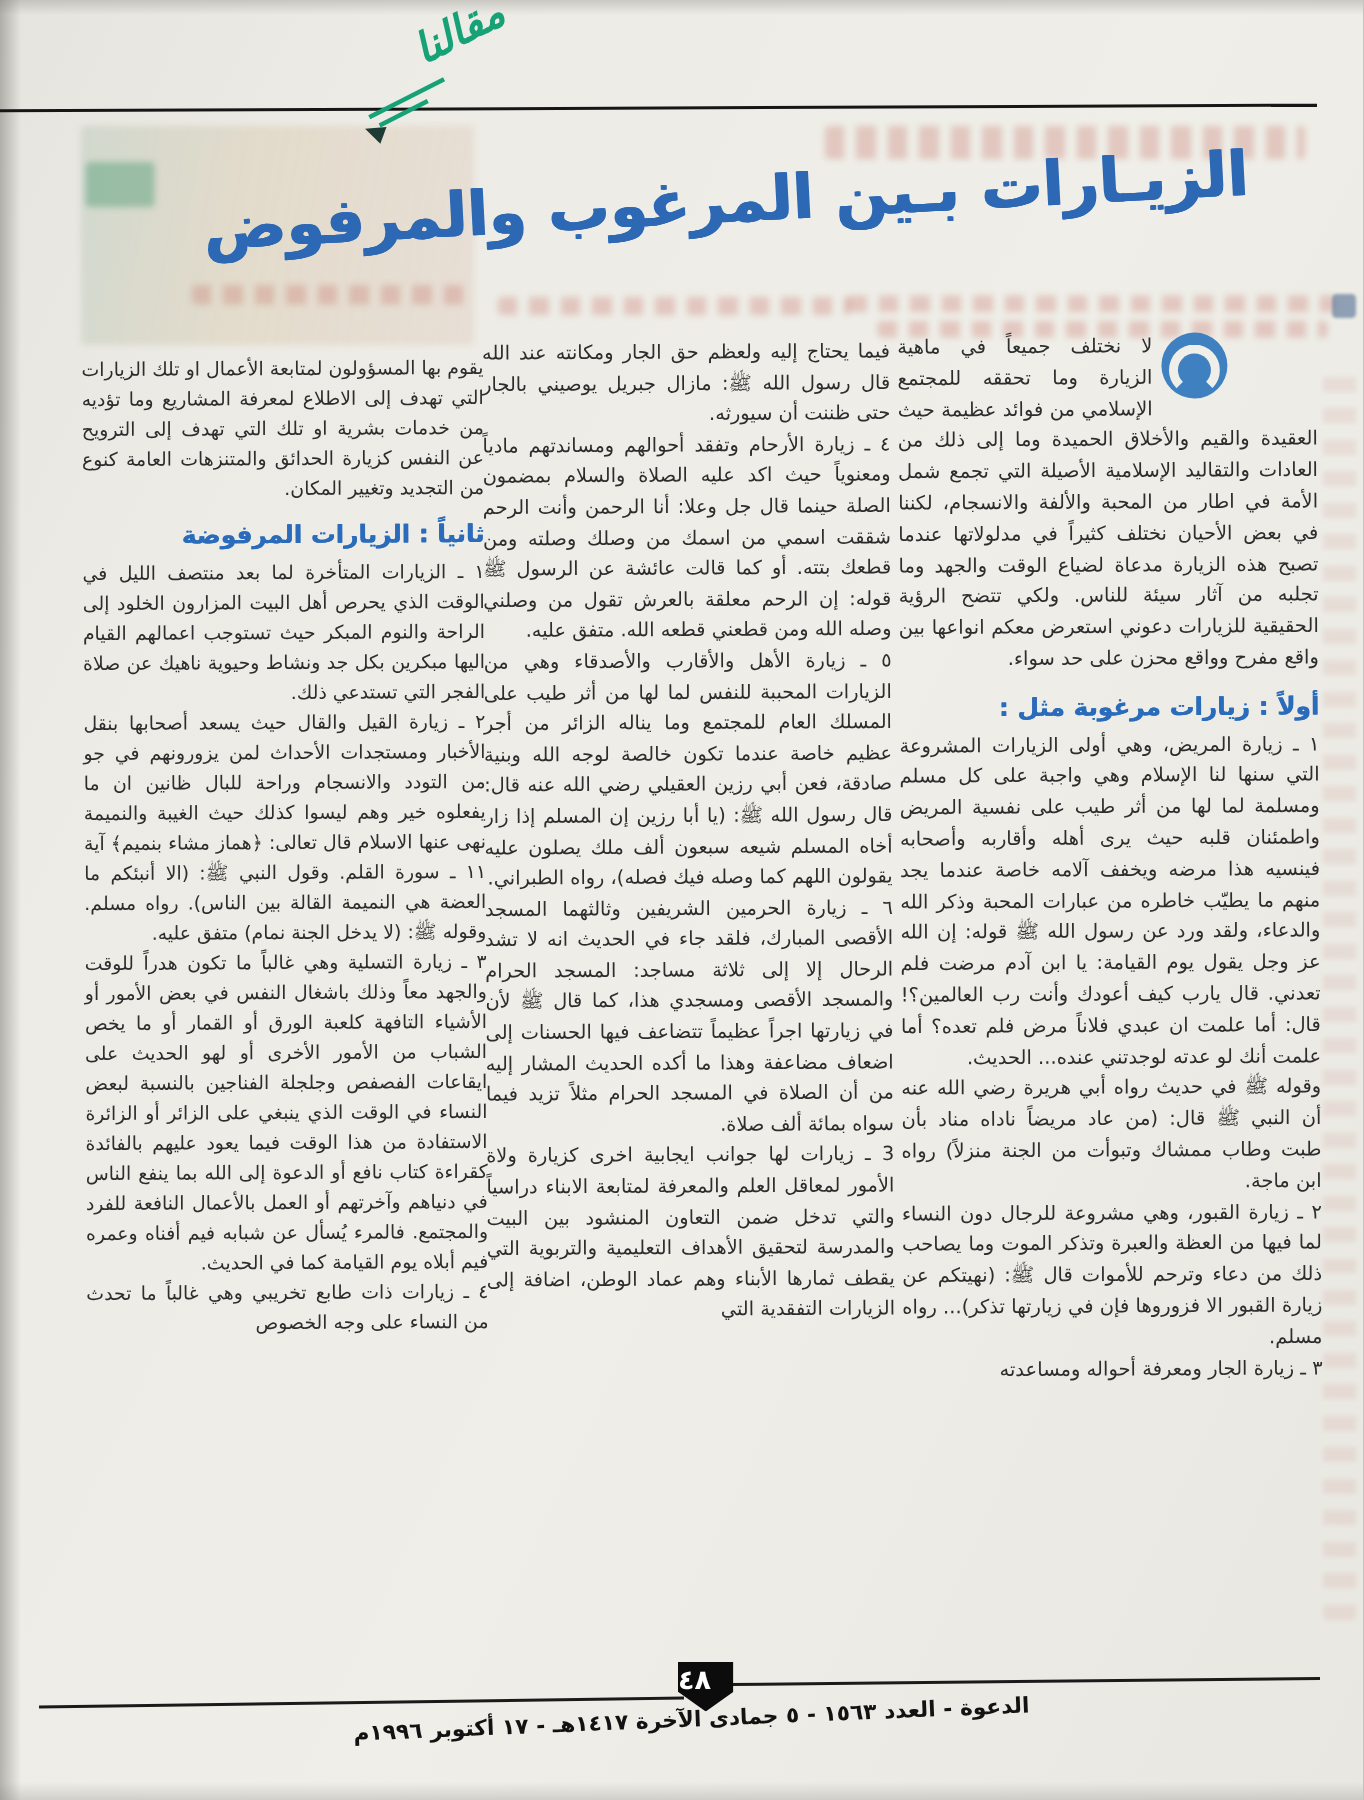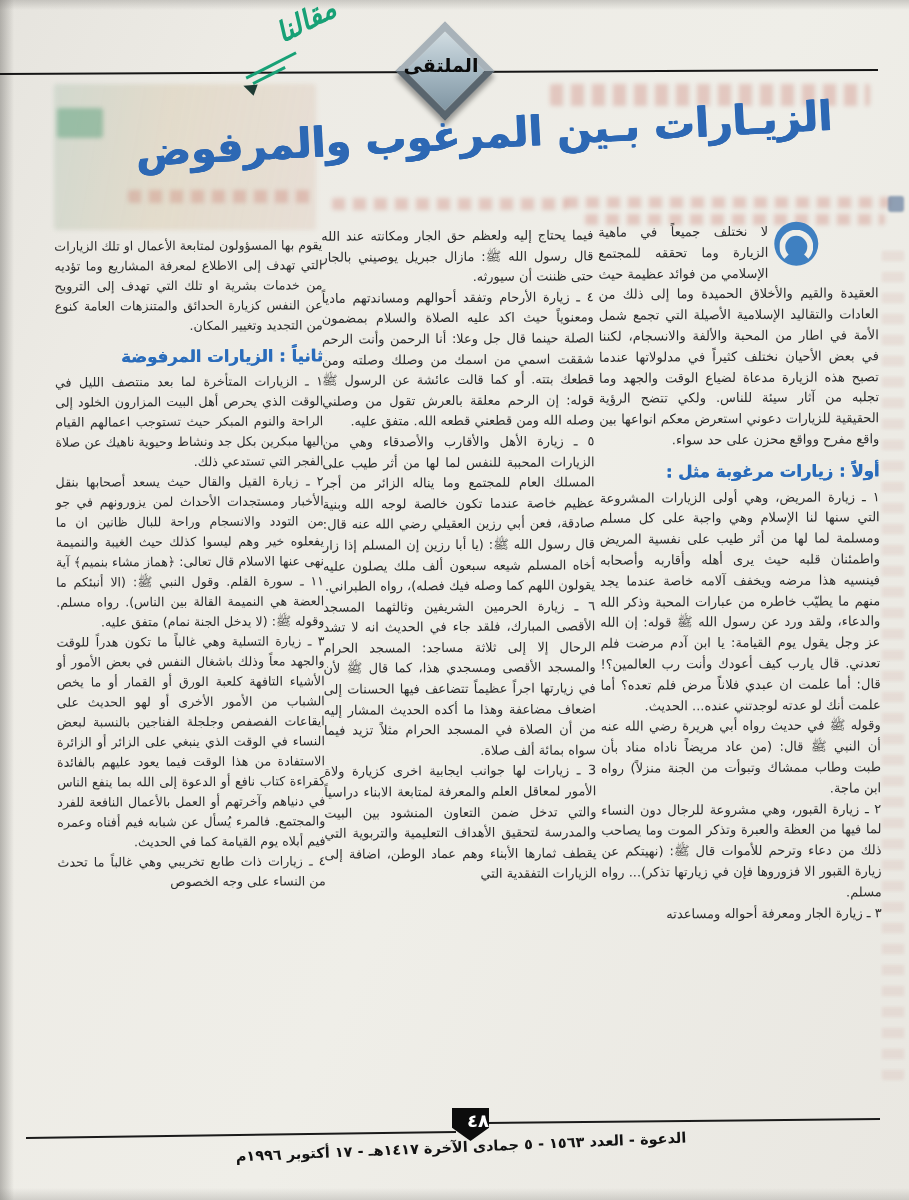--- a/index.html
+++ b/index.html
@@ -63,21 +63,21 @@
       background:#3f80c1;overflow:hidden;}
   .dawah-icon::before{content:'';position:absolute;left:50%;top:56%;transform:translate(-50%,-50%);
       width:22px;height:22px;border-radius:50%;border:6px solid #efeee8;border-bottom-color:transparent;}
 
   
   .footer-rule{position:absolute;height:2px;background:#1a1a1a;}
   .fr-right{left:487px;top:1120px;width:393px;transform:rotate(-.6deg);}
   .fr-left{left:26px;top:1134px;width:430px;transform:rotate(-.8deg);}
   .page-badge{position:absolute;left:452px;top:1108px;width:37px;height:33px;background:#0c0c0c;
       clip-path:polygon(0 0,100% 0,100% 60%,50% 100%,0 60%);
-      color:#fff;text-align:right;font-size:18px;font-weight:bold;line-height:26px;}
+      color:#fff;text-align:left;font-size:18px;font-weight:bold;line-height:26px;}
   .footer-text{position:absolute;left:196px;top:1139px;width:530px;transform:rotate(-2.4deg);
       direction:rtl;text-align:center;font-size:14.5px;font-weight:bold;color:#121212;}
 </style>
 </head>
 <body>
 
 <div class="page">
 
   <div class="edge-left"></div>
   <div class="edge-top"></div>
@@ -93,24 +93,20 @@
   <div class="ghost g6"></div>
   <div class="ghost g7"></div>
 
   <div class="top-rule"></div>
 
   <div class="handwriting">مقالنا</div>
   <div class="hw-line hw-l1"></div>
   <div class="hw-line hw-l2"></div>
   <div class="hw-arrow"></div>
 
-  <div class="logo">
-    <div class="diamond"></div>
-    <div class="logo-label">الملتقى</div>
-  </div>
 
   <div class="main-title">الزيـارات بـين المرغوب والمرفوض</div>
 
   <div class="col col-right">
     <span class="lead-float">
       <span class="dawah-icon"></span>
     </span>
     <div>
         <p>لا نختلف جميعاً في ماهية الزيارة وما تحققه للمجتمع الإسلامي من فوائد عظيمة حيث العقيدة والقيم والأخلاق الحميدة وما إلى ذلك من العادات والتقاليد الإسلامية الأصيلة التي تجمع شمل الأمة في اطار من المحبة والألفة والانسجام، لكننا في بعض الأحيان نختلف كثيراً في مدلولاتها عندما تصبح هذه الزيارة مدعاة لضياع الوقت والجهد وما تجلبه من آثار سيئة للناس. ولكي تتضح الرؤية الحقيقية للزيارات دعوني استعرض معكم انواعها بين واقع مفرح وواقع محزن على حد سواء.</p>
         <h3>أولاً : زيارات مرغوبة مثل :</h3>

